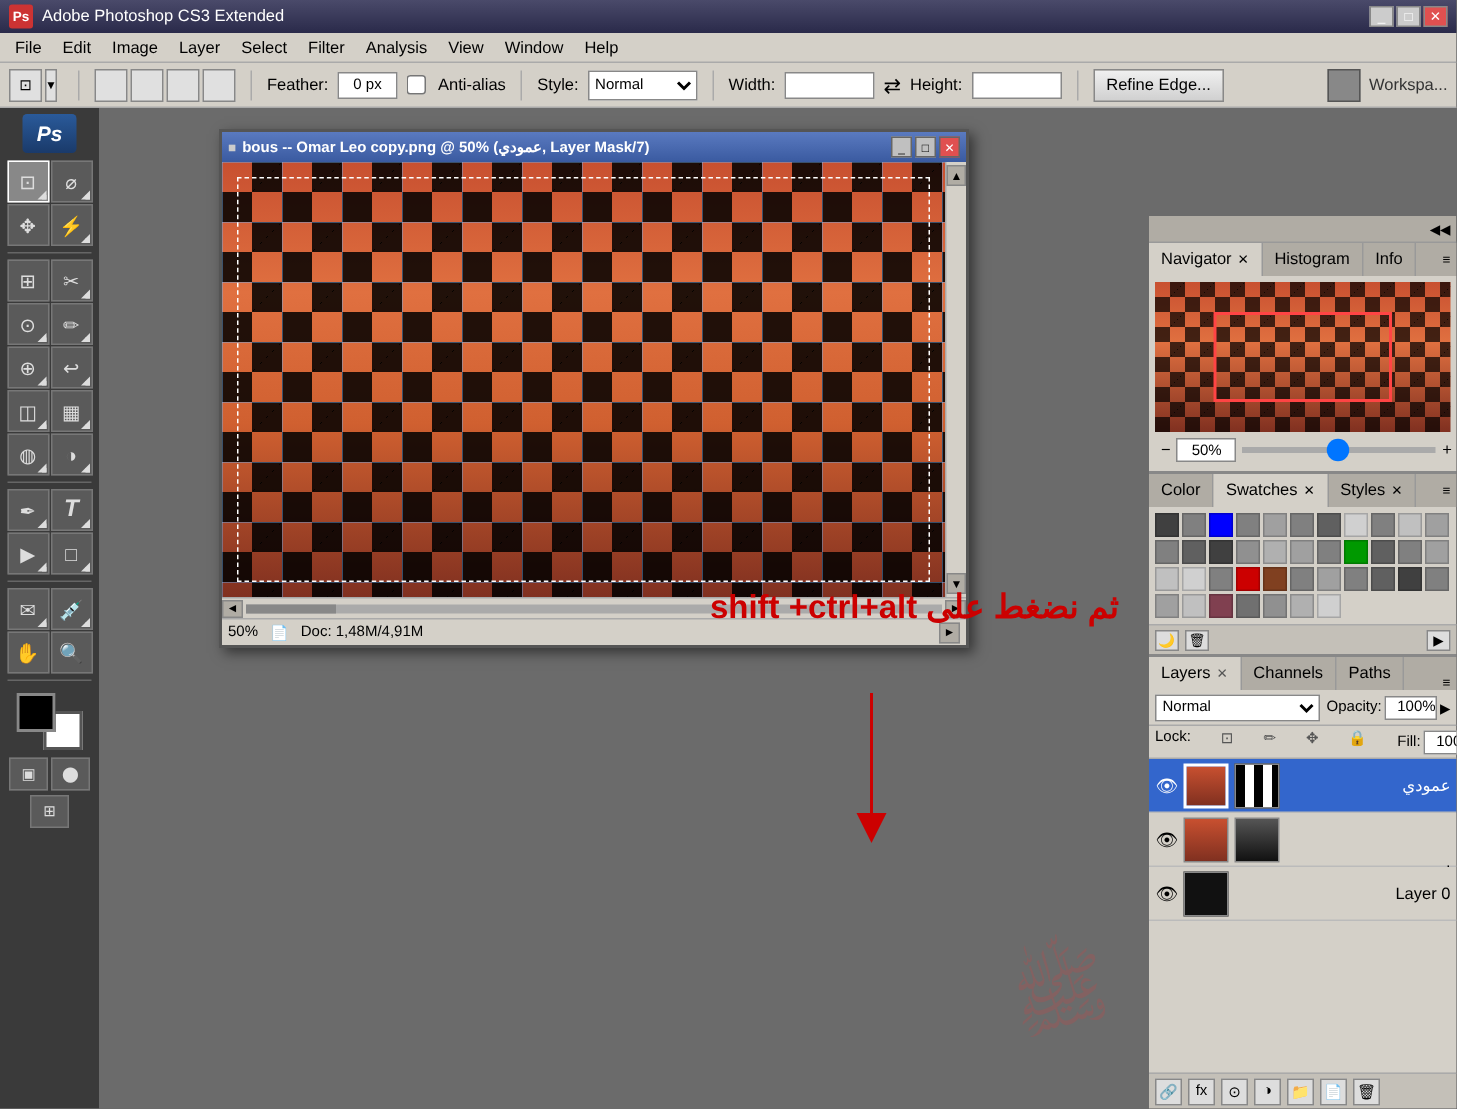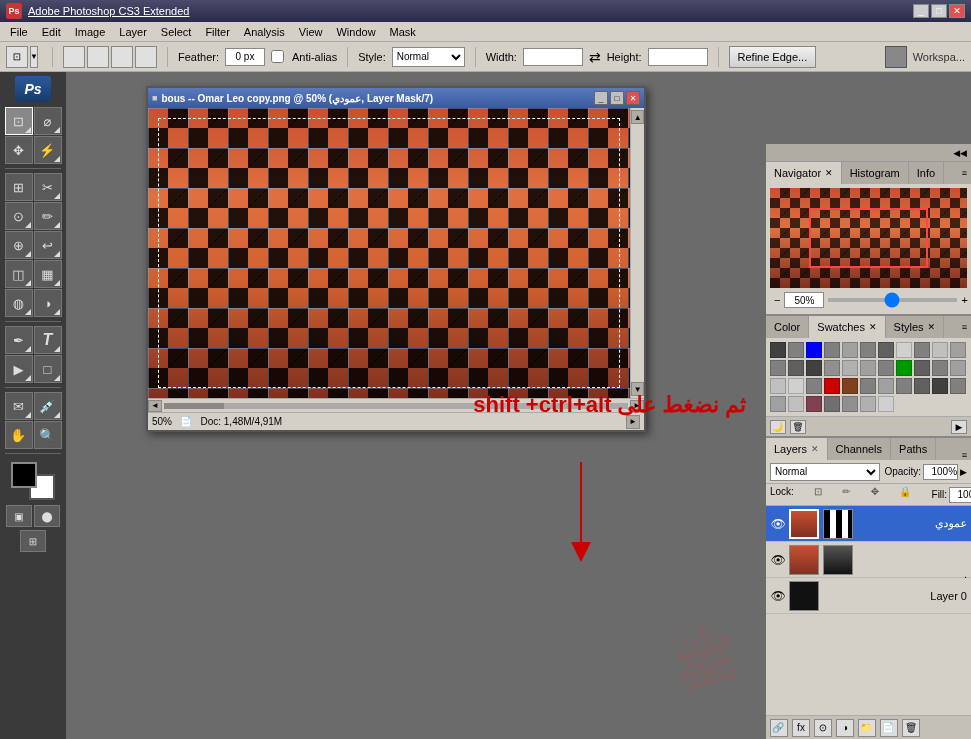--- a/index.html
+++ b/index.html
@@ -10,21 +10,21 @@
       background: linear-gradient(to bottom, #4a4a6a, #2a2a4a);
       color: white;
       height: 22px;
       display: flex;
       align-items: center;
       padding: 0 6px;
       justify-content: space-between;
     }
     .title-bar-left { display: flex; align-items: center; gap: 6px; }
     .title-bar-icon { width: 16px; height: 16px; background: #cc3333; border-radius: 2px; display: flex; align-items: center; justify-content: center; font-size: 9px; color: white; font-weight: bold; }
-    .title-bar-text { font-size: 11px; text-decoration: underline; }
+    .title-bar-text { font-size: 11px; }
     .title-bar-buttons { display: flex; gap: 2px; }
     .tb-btn { width: 16px; height: 14px; border: 1px solid #888; background: #ccc; display: flex; align-items: center; justify-content: center; font-size: 9px; cursor: pointer; }
     .tb-btn.close { background: #e05050; }
     
     
     .menu-bar {
       background: #d4d0c8;
       height: 20px;
       display: flex;
       align-items: center;
@@ -440,21 +440,21 @@
 <div class="menu-bar">
   <span class="menu-item">File</span>
   <span class="menu-item">Edit</span>
   <span class="menu-item">Image</span>
   <span class="menu-item">Layer</span>
   <span class="menu-item">Select</span>
   <span class="menu-item">Filter</span>
   <span class="menu-item">Analysis</span>
   <span class="menu-item">View</span>
   <span class="menu-item">Window</span>
-  <span class="menu-item">Mask</span>
+  <span class="menu-item">Help</span>
 </div>
 
 <div class="toolbar">
 
   <div style="display:flex;gap:2px;margin-right:4px;">
     <div style="width:22px;height:22px;border:1px solid #888;background:#e0e0e0;display:flex;align-items:center;justify-content:center;font-size:10px;">⊡</div>
     <div style="width:8px;height:22px;border:1px solid #888;background:#e0e0e0;display:flex;align-items:center;justify-content:center;font-size:8px;">▼</div>
   </div>
   <div class="toolbar-divider"></div>
 

